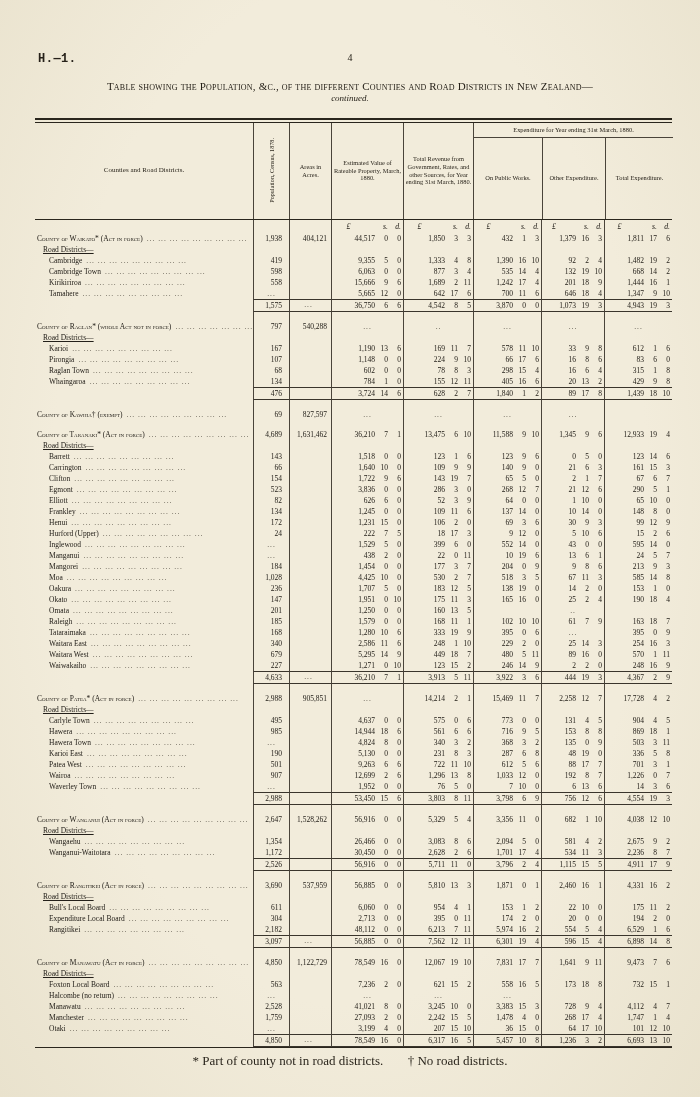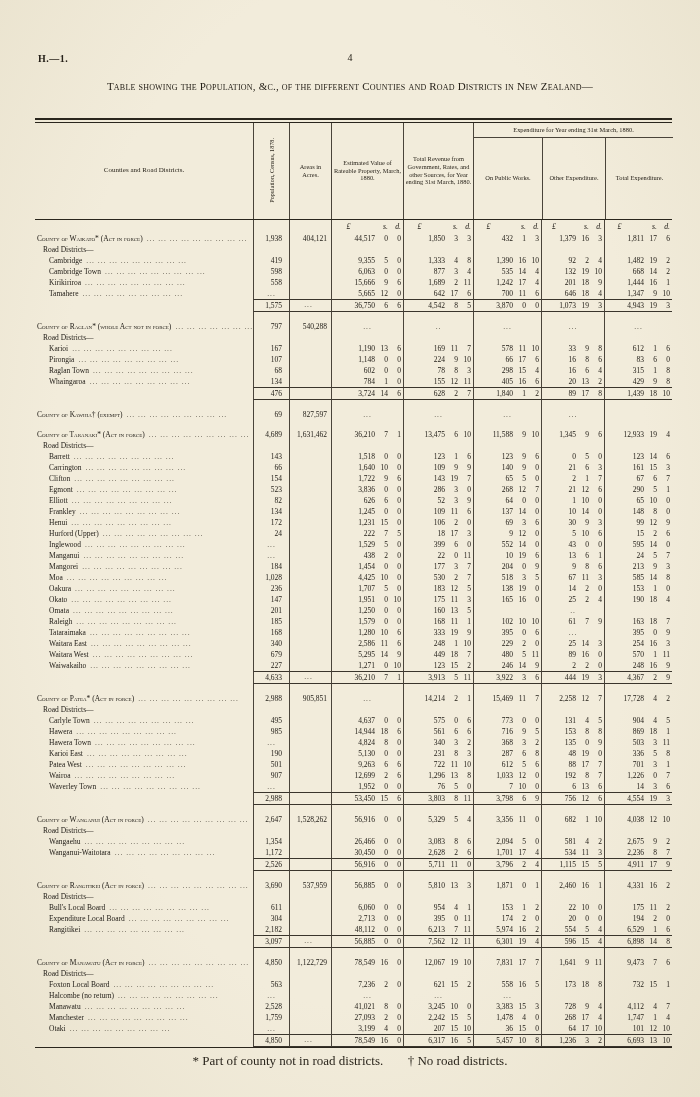--- a/index.html
+++ b/index.html
@@ -7,21 +7,21 @@
     width:700px;height:1097px;
     background:#efe9d7;
     font-family:"Liberation Serif","DejaVu Serif",serif;
     color:#262119;
     position:relative;
     overflow:hidden;
   }
   .page{position:absolute;left:0;top:0;width:700px;height:1097px;
     background:radial-gradient(ellipse at 50% 45%, #f2ecdb 60%, #e9e2cd 100%);}
   .top-row{position:absolute;top:48px;left:38px;right:38px;height:16px;}
-  .doc-ref{font-weight:bold;font-size:10px;letter-spacing:.5px;}
+  .doc-ref{font-weight:bold;font-size:12px;letter-spacing:.5px;font-family:Liberation Mono, monospace;}
   .page-num{position:absolute;left:0;right:0;text-align:center;font-size:10px;top:4px;}
   .title-block{position:absolute;top:80px;left:0;width:700px;text-align:center;}
   .title-main{font-size:11px;font-variant-caps:small-caps;letter-spacing:.2px;}
   .title-cont{font-size:9px;font-style:italic;margin-top:1px;}
 
   .tablewrap{position:absolute;left:35px;top:118px;width:637px;}
   .toprule{border-top:2.2px solid #2a261d;border-bottom:1px solid #2a261d;height:1.5px;}
 
   
   .grid{display:grid;grid-template-columns:218px 36px 42px 72px 70px 68px 63px 68px;}
@@ -45,21 +45,21 @@
   
   .tbody{border-bottom:1.2px solid #2a261d;}
   .row{height:11px;line-height:11px;font-size:7.5px;}
   .row.st{height:13px;line-height:12px;}
   .row.sp{height:9px;}
   .cell{border-left:1px solid #4a443a;white-space:nowrap;overflow:hidden;color:#24201a;}
   .cell.name{border-left:none;display:flex;align-items:baseline;}
   .row.st .cell:not(.name){border-top:.9px solid #3a352c;border-bottom:.9px solid #3a352c;}
   .nm{padding-left:14px;}
   .row.county .nm{padding-left:2px;font-variant-caps:small-caps;}
-  .row.sub .nm{padding-left:8px;}
+  .row.sub .nm{padding-left:8px;text-decoration:underline;}
   .leader{flex:1;overflow:hidden;white-space:nowrap;color:#4b453a;letter-spacing:1px;padding:0 4px;}
   .num{text-align:right;padding-right:7px;}
   .cell.area{padding-right:4px;}
   .money{display:flex;}
   .pou{flex:1;text-align:right;}
   .sh{width:13px;text-align:right;flex:none;}
   .pe{width:13px;text-align:right;padding-right:2px;flex:none;}
   .blank{display:flex;align-items:center;justify-content:center;text-align:center;color:#3f3a30;}
   .dots{letter-spacing:1px;}
 
@@ -75,20 +75,21 @@
 
 <div class="page">
 
   <div class="top-row">
     <span class="doc-ref">H.—1.</span>
     <span class="page-num">4</span>
   </div>
 
   <div class="title-block">
     <div class="title-main">Table showing the Population, &amp;c., of the different Counties and Road Districts in New Zealand—</div>
+    <div class="title-cont">continued.</div>
   </div>
 
   <div class="tablewrap">
     <div class="toprule"></div>
 
     <div class="grid thead">
       <div class="hcell first">Counties and Road Districts.</div>
       <div class="hcell pop">
         <span class="pop-vert">Population, Census, 1878.</span>
       </div>

